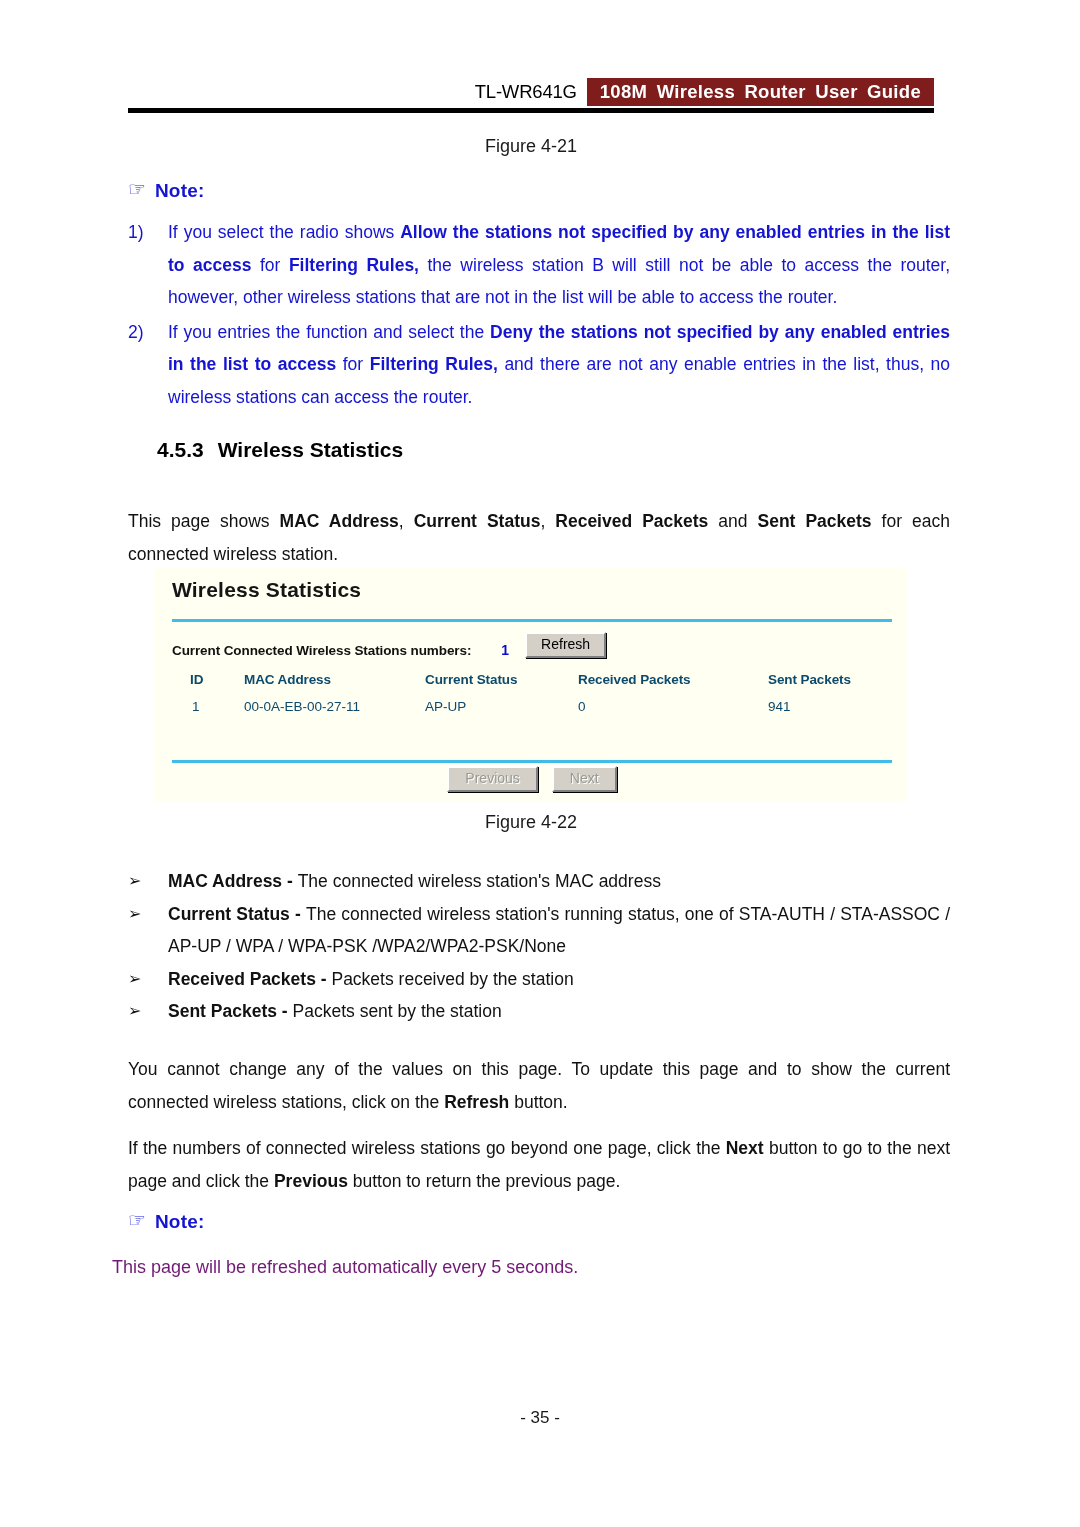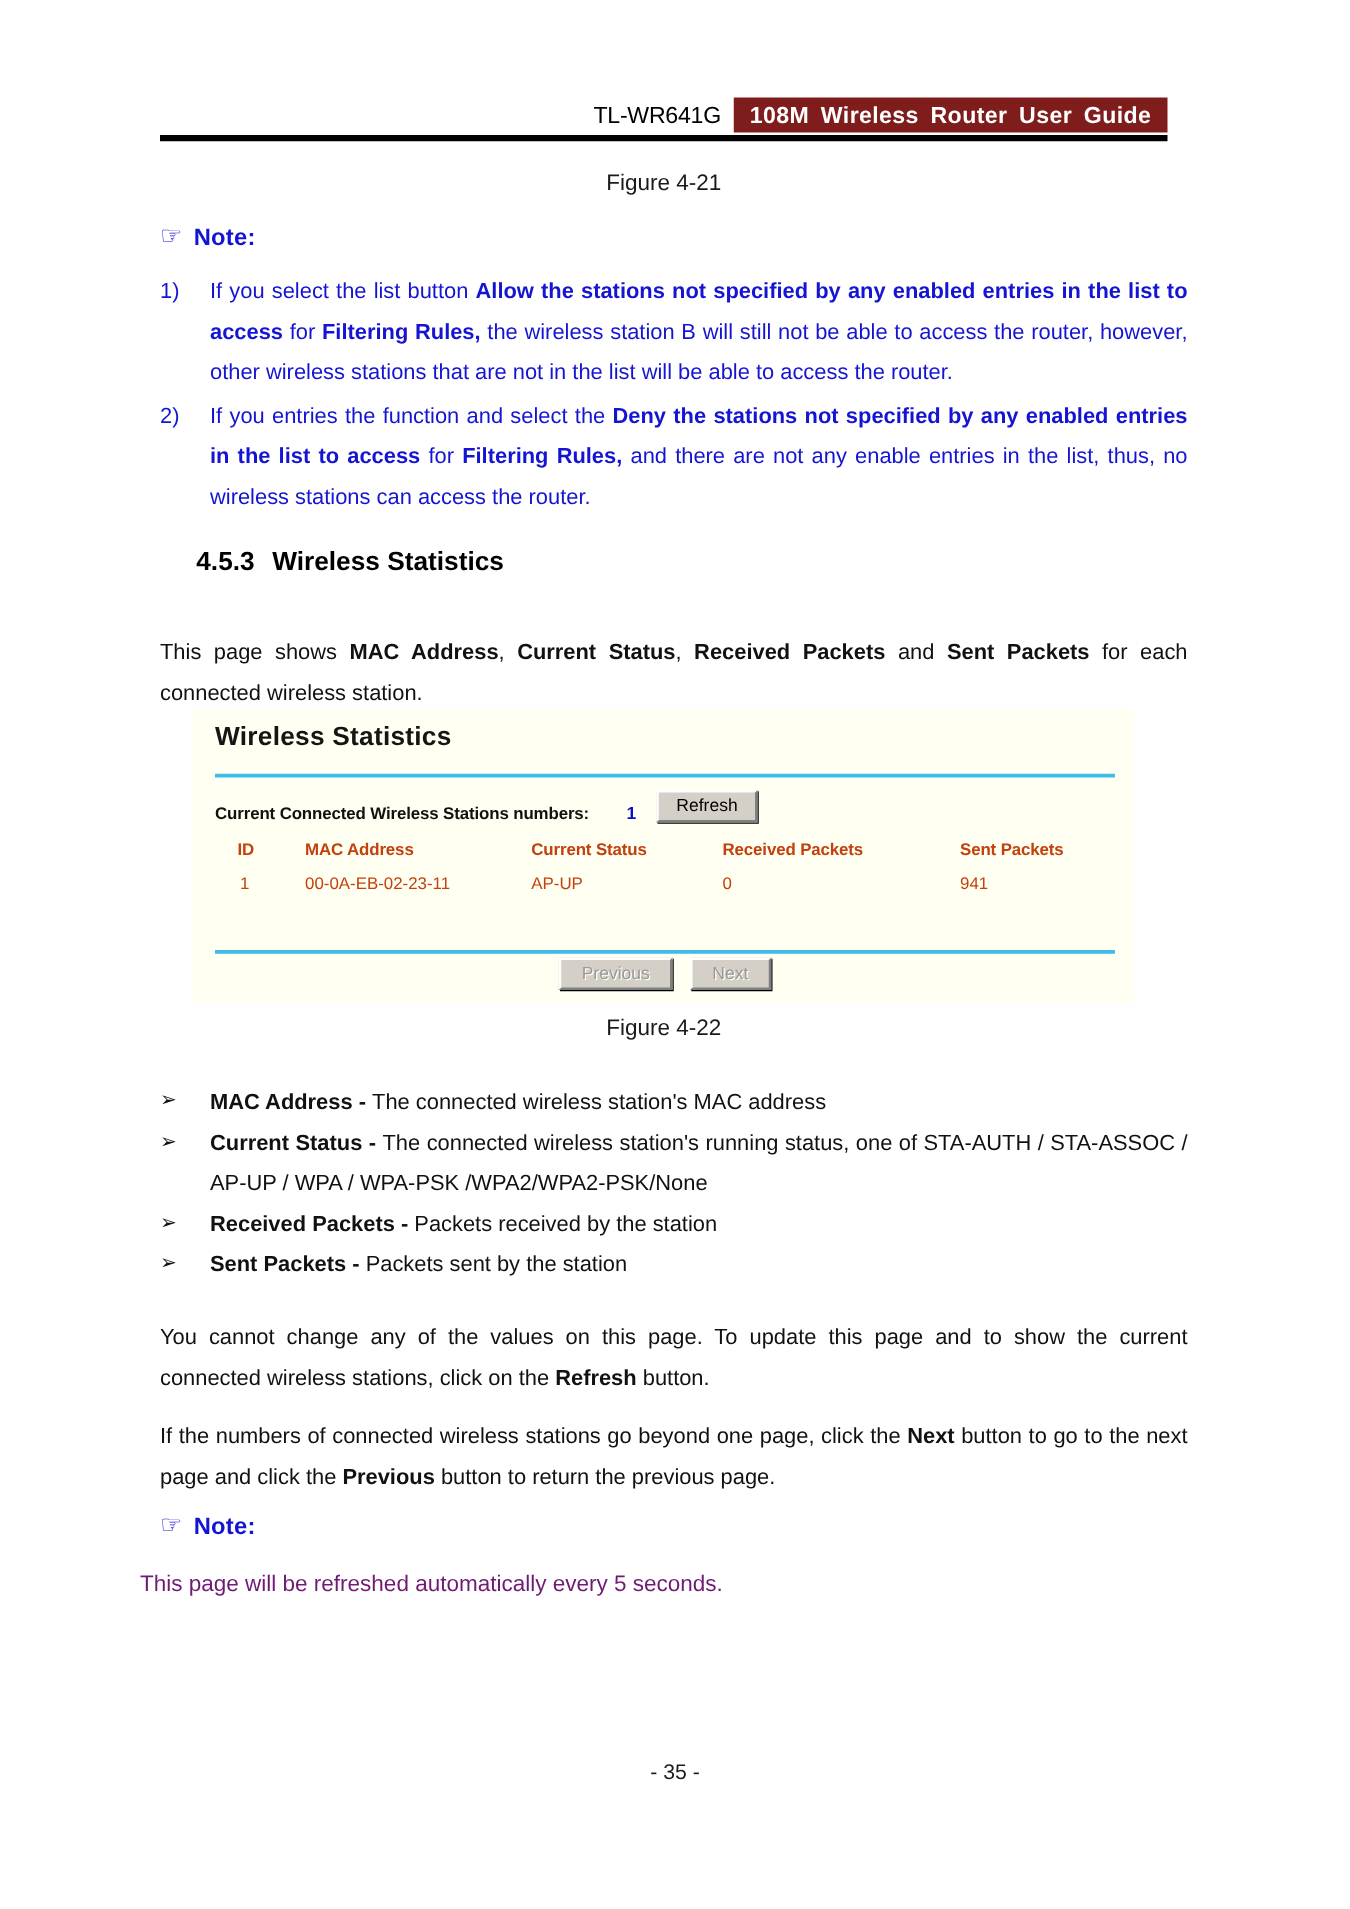--- a/index.html
+++ b/index.html
@@ -258,21 +258,21 @@
   .rp-table {
     position: absolute;
     left: 19px;
     top: 104px;
     width: 720px;
   }
   .rp-row { position: relative; height: 27px; }
   .rp-cell {
     position: absolute;
     font-size: 13.5px;
-    color: #c2410c;
+    color: #0c4a6e;
     white-space: nowrap;
   }
   .rp-row.head .rp-cell { font-weight: bold; letter-spacing: -0.1px; }
   .rp-row.body .rp-cell { font-weight: normal; }
 
   .rp-pager {
     position: absolute;
     left: 19px;
     top: 198px;
     width: 720px;
@@ -308,21 +308,21 @@
   <div class="figure-caption" style="top:136px;">Figure 4-21</div>
 
   <div class="note-head" style="top:180px;">
     <span class="note-hand">☞</span>
     <span class="note-head-label">Note:</span>
   </div>
 
   <div class="note-list" style="top:216px;">
     <div class="note-item">
       <div class="note-marker">1)</div>
-      <div class="note-body"><span>If you select the list button </span><b>Allow the stations not specified by any enabled entries in the list to access</b><span> for </span><b>Filtering Rules,</b><span> the wireless station B will still not be able to access the router, however, other wireless stations that are not in the list will be able to access the router.</span></div>
+      <div class="note-body"><span>If you select the radio shows </span><b>Allow the stations not specified by any enabled entries in the list to access</b><span> for </span><b>Filtering Rules,</b><span> the wireless station B will still not be able to access the router, however, other wireless stations that are not in the list will be able to access the router.</span></div>
     </div>
     <div class="note-item">
       <div class="note-marker">2)</div>
       <div class="note-body"><span>If you entries the function and select the </span><b>Deny the stations not specified by any enabled entries in the list to access</b><span> for </span><b>Filtering Rules,</b><span> and there are not any enable entries in the list, thus, no wireless stations can access the router.</span></div>
     </div>
   </div>
 
   <div class="section-heading" style="top:438px;margin-left:29px;">
     <span class="num">4.5.3</span><span>Wireless Statistics</span>
   </div>
@@ -342,21 +342,21 @@
     <div class="rp-table">
       <div class="rp-row head">
         <span class="rp-cell" style="left:18px;">ID</span>
         <span class="rp-cell" style="left:72px;">MAC Address</span>
         <span class="rp-cell" style="left:253px;">Current Status</span>
         <span class="rp-cell" style="left:406px;">Received Packets</span>
         <span class="rp-cell" style="left:596px;">Sent Packets</span>
       </div>
       <div class="rp-row body">
         <span class="rp-cell" style="left:20px;">1</span>
-        <span class="rp-cell" style="left:72px;">00-0A-EB-02-23-11</span>
+        <span class="rp-cell" style="left:72px;">00-0A-EB-00-27-11</span>
         <span class="rp-cell" style="left:253px;">AP-UP</span>
         <span class="rp-cell" style="left:406px;">0</span>
         <span class="rp-cell" style="left:596px;">941</span>
       </div>
     </div>
 
     <div class="rp-rule rp-rule-bottom"></div>
 
     <div class="rp-pager">
       <button class="win-button disabled">Previous</button>

